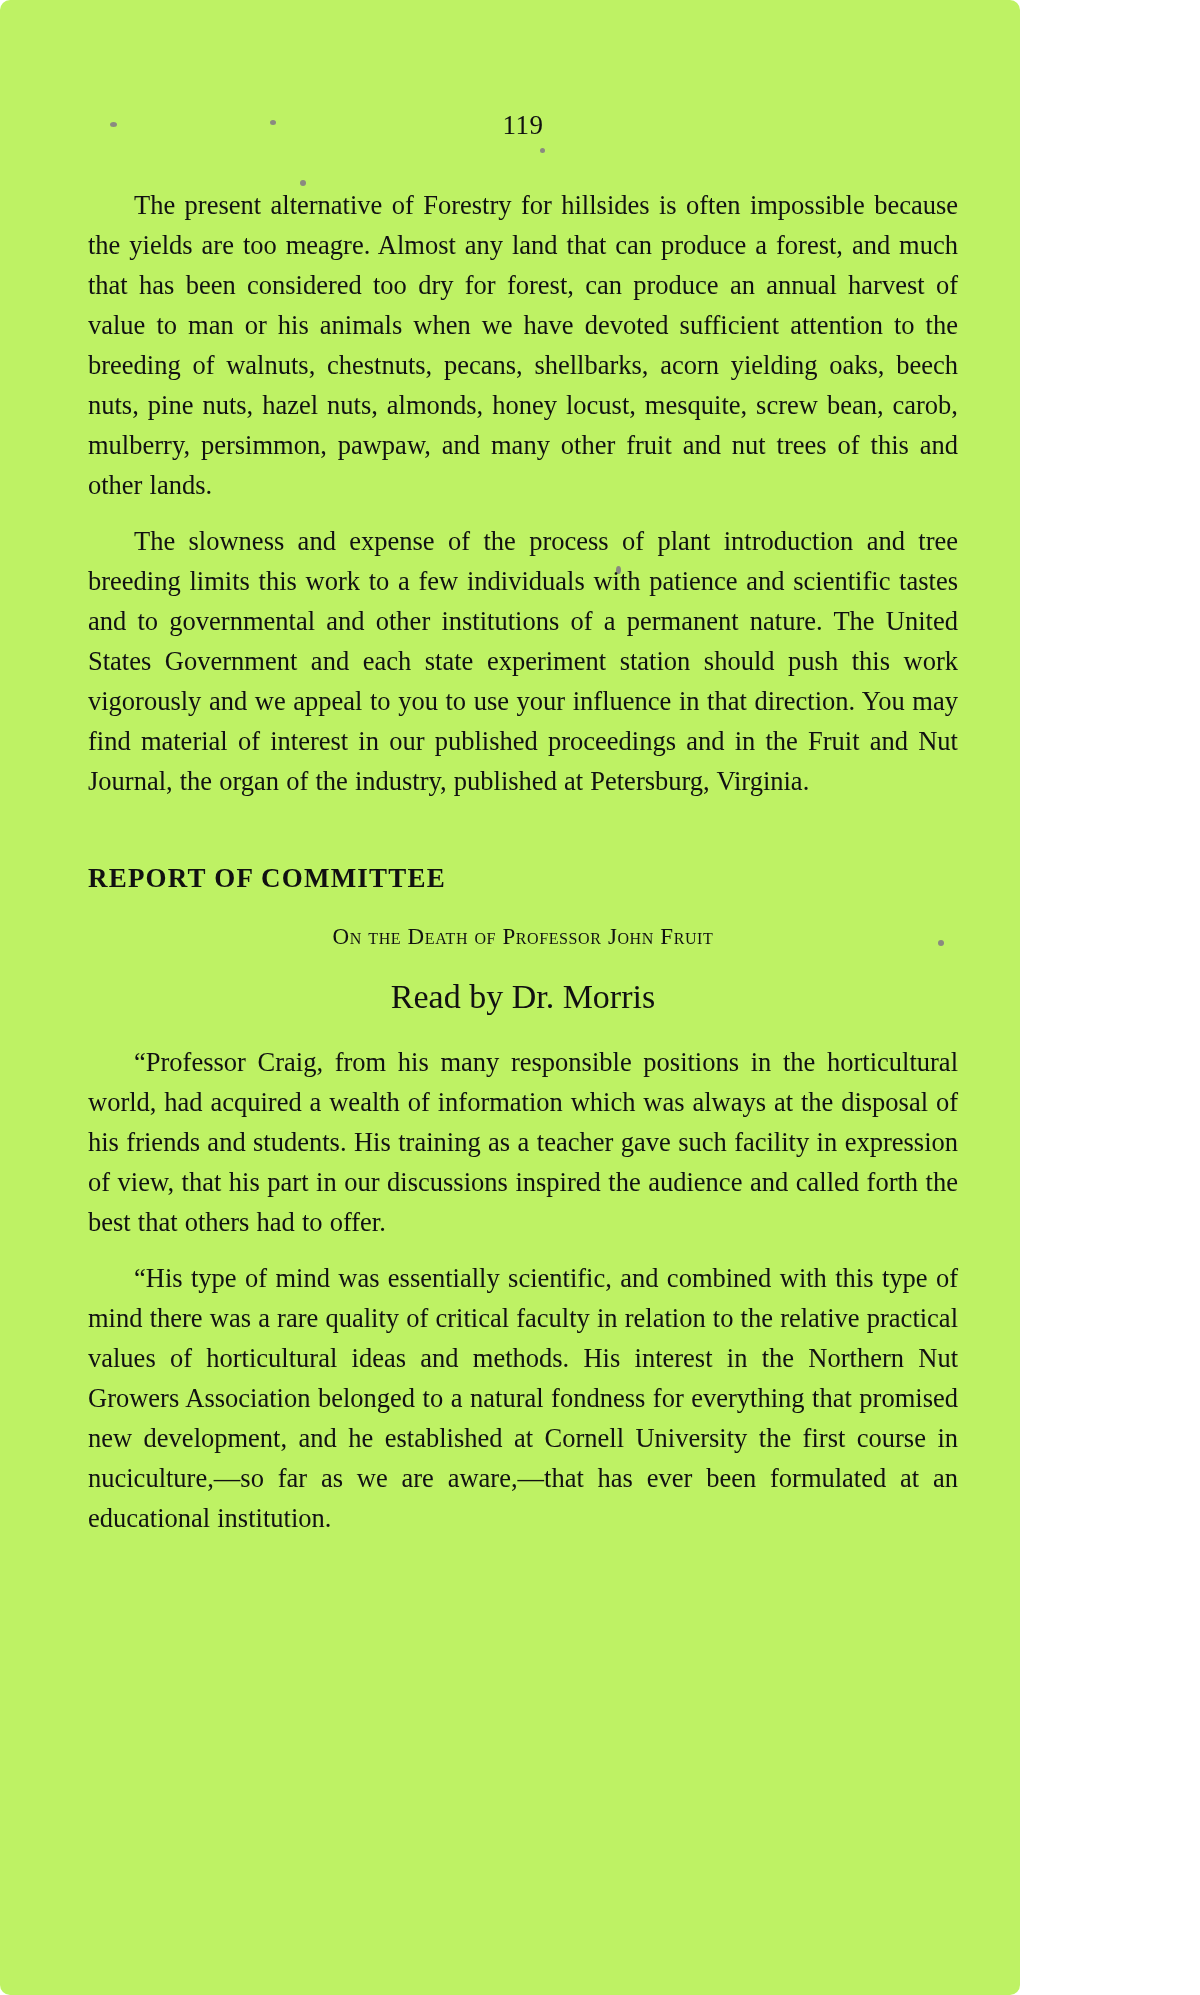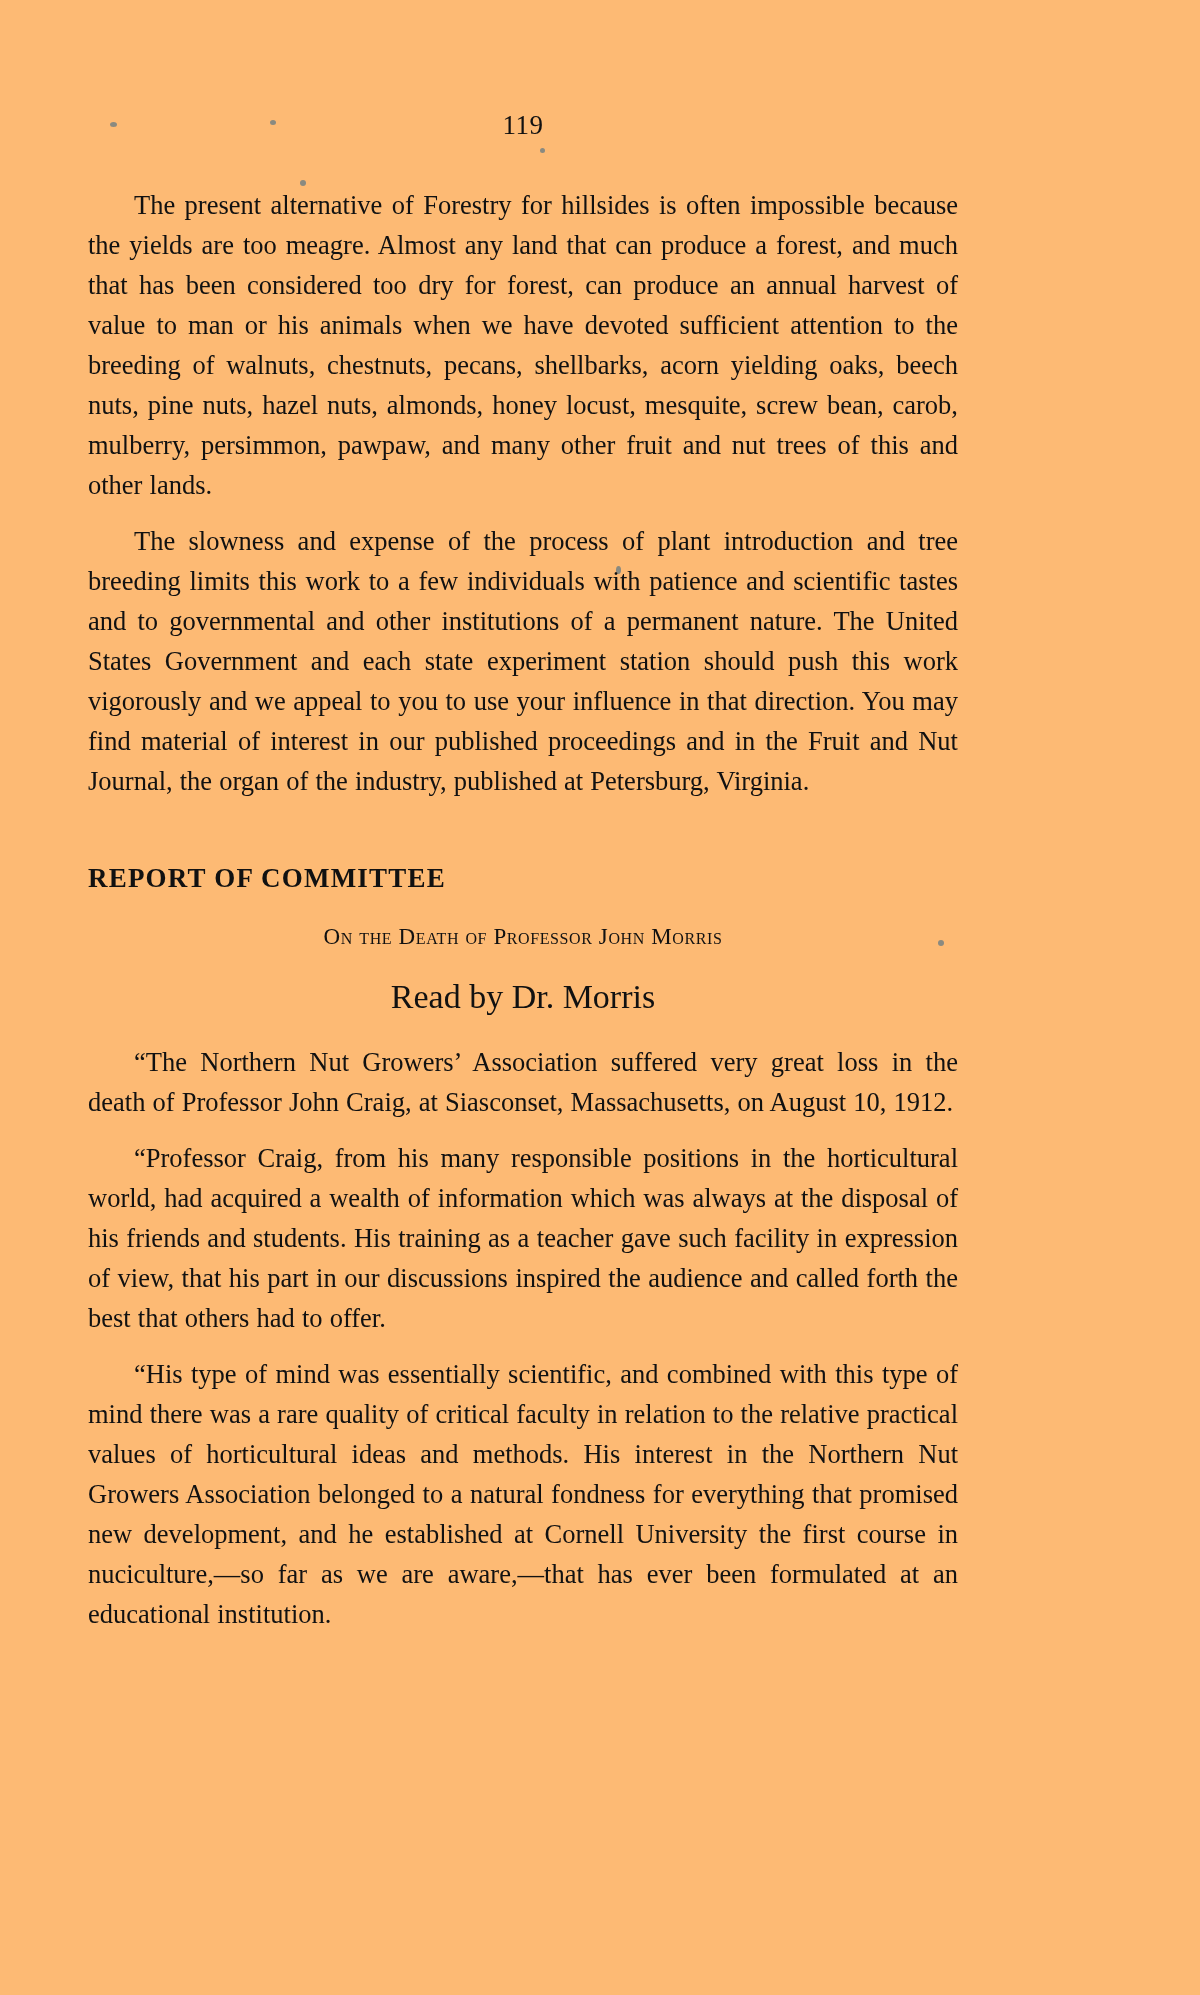--- a/index.html
+++ b/index.html
@@ -10,23 +10,24 @@
   body {
     width: 1200px;
     height: 1995px;
     position: relative;
     font-family: "Liberation Serif", serif;
     color: #111111;
   }
   .page {
     position: absolute;
     left: 0; top: 0;
-    width: 1200px;
+    width: 1020px;
     height: 1995px;
-    background: #fdba74;
+    background: #bef264;
+    border-radius: 10px;
   }
   .content {
     position: absolute;
     left: 88px;
     top: 110px;
     width: 870px;
   }
   .page-number {
     text-align: center;
     font-size: 27px;
@@ -91,21 +92,20 @@
   <span class="speck s6"></span>
 
   <div class="content">
 
     <div class="page-number">119</div>
 
     <p class="para">The present alternative of Forestry for hillsides is often impossible because the yields are too meagre.  Almost any land that can produce a forest, and much that has been considered too dry for forest, can produce an annual harvest of value to man or his animals when we have devoted sufficient attention to the breeding of walnuts, chestnuts, pecans, shellbarks, acorn yielding oaks, beech nuts, pine nuts, hazel nuts, almonds, honey locust, mesquite, screw bean, carob, mulberry, persimmon, pawpaw, and many other fruit and nut trees of this and other lands.</p>
     <p class="para">The slowness and expense of the process of plant introduction and tree breeding limits this work to a few individuals with patience and scientific tastes and to governmental and other institutions of a permanent nature.  The United States Government and each state experiment station should push this work vigorously and we appeal to you to use your influence in that direction.  You may find material of interest in our published proceedings and in the Fruit and Nut Journal, the organ of the industry, published at Petersburg, Virginia.</p>
 
     <h2 class="section-title">REPORT OF COMMITTEE</h2>
-    <div class="section-subtitle">On the Death of Professor John Morris</div>
+    <div class="section-subtitle">On the Death of Professor John Fruit</div>
     <div class="section-byline">Read by Dr. Morris</div>
 
-    <p class="para">“The Northern Nut Growers’ Association suffered very great loss in the death of Professor John Craig, at Siasconset, Massachusetts, on August 10, 1912.</p>
     <p class="para">“Professor Craig, from his many responsible positions in the horticultural world, had acquired a wealth of information which was always at the disposal of his friends and students. His training as a teacher gave such facility in expression of view, that his part in our discussions inspired the audience and called forth the best that others had to offer.</p>
     <p class="para">“His type of mind was essentially scientific, and combined with this type of mind there was a rare quality of critical faculty in relation to the relative practical values of horticultural ideas and methods.  His interest in the Northern Nut Growers Association belonged to a natural fondness for everything that promised new development, and he established at Cornell University the first course in nuciculture,—so far as we are aware,—that has ever been formulated at an educational institution.</p>
 
   </div>
 </div>
 
 </body></html>

